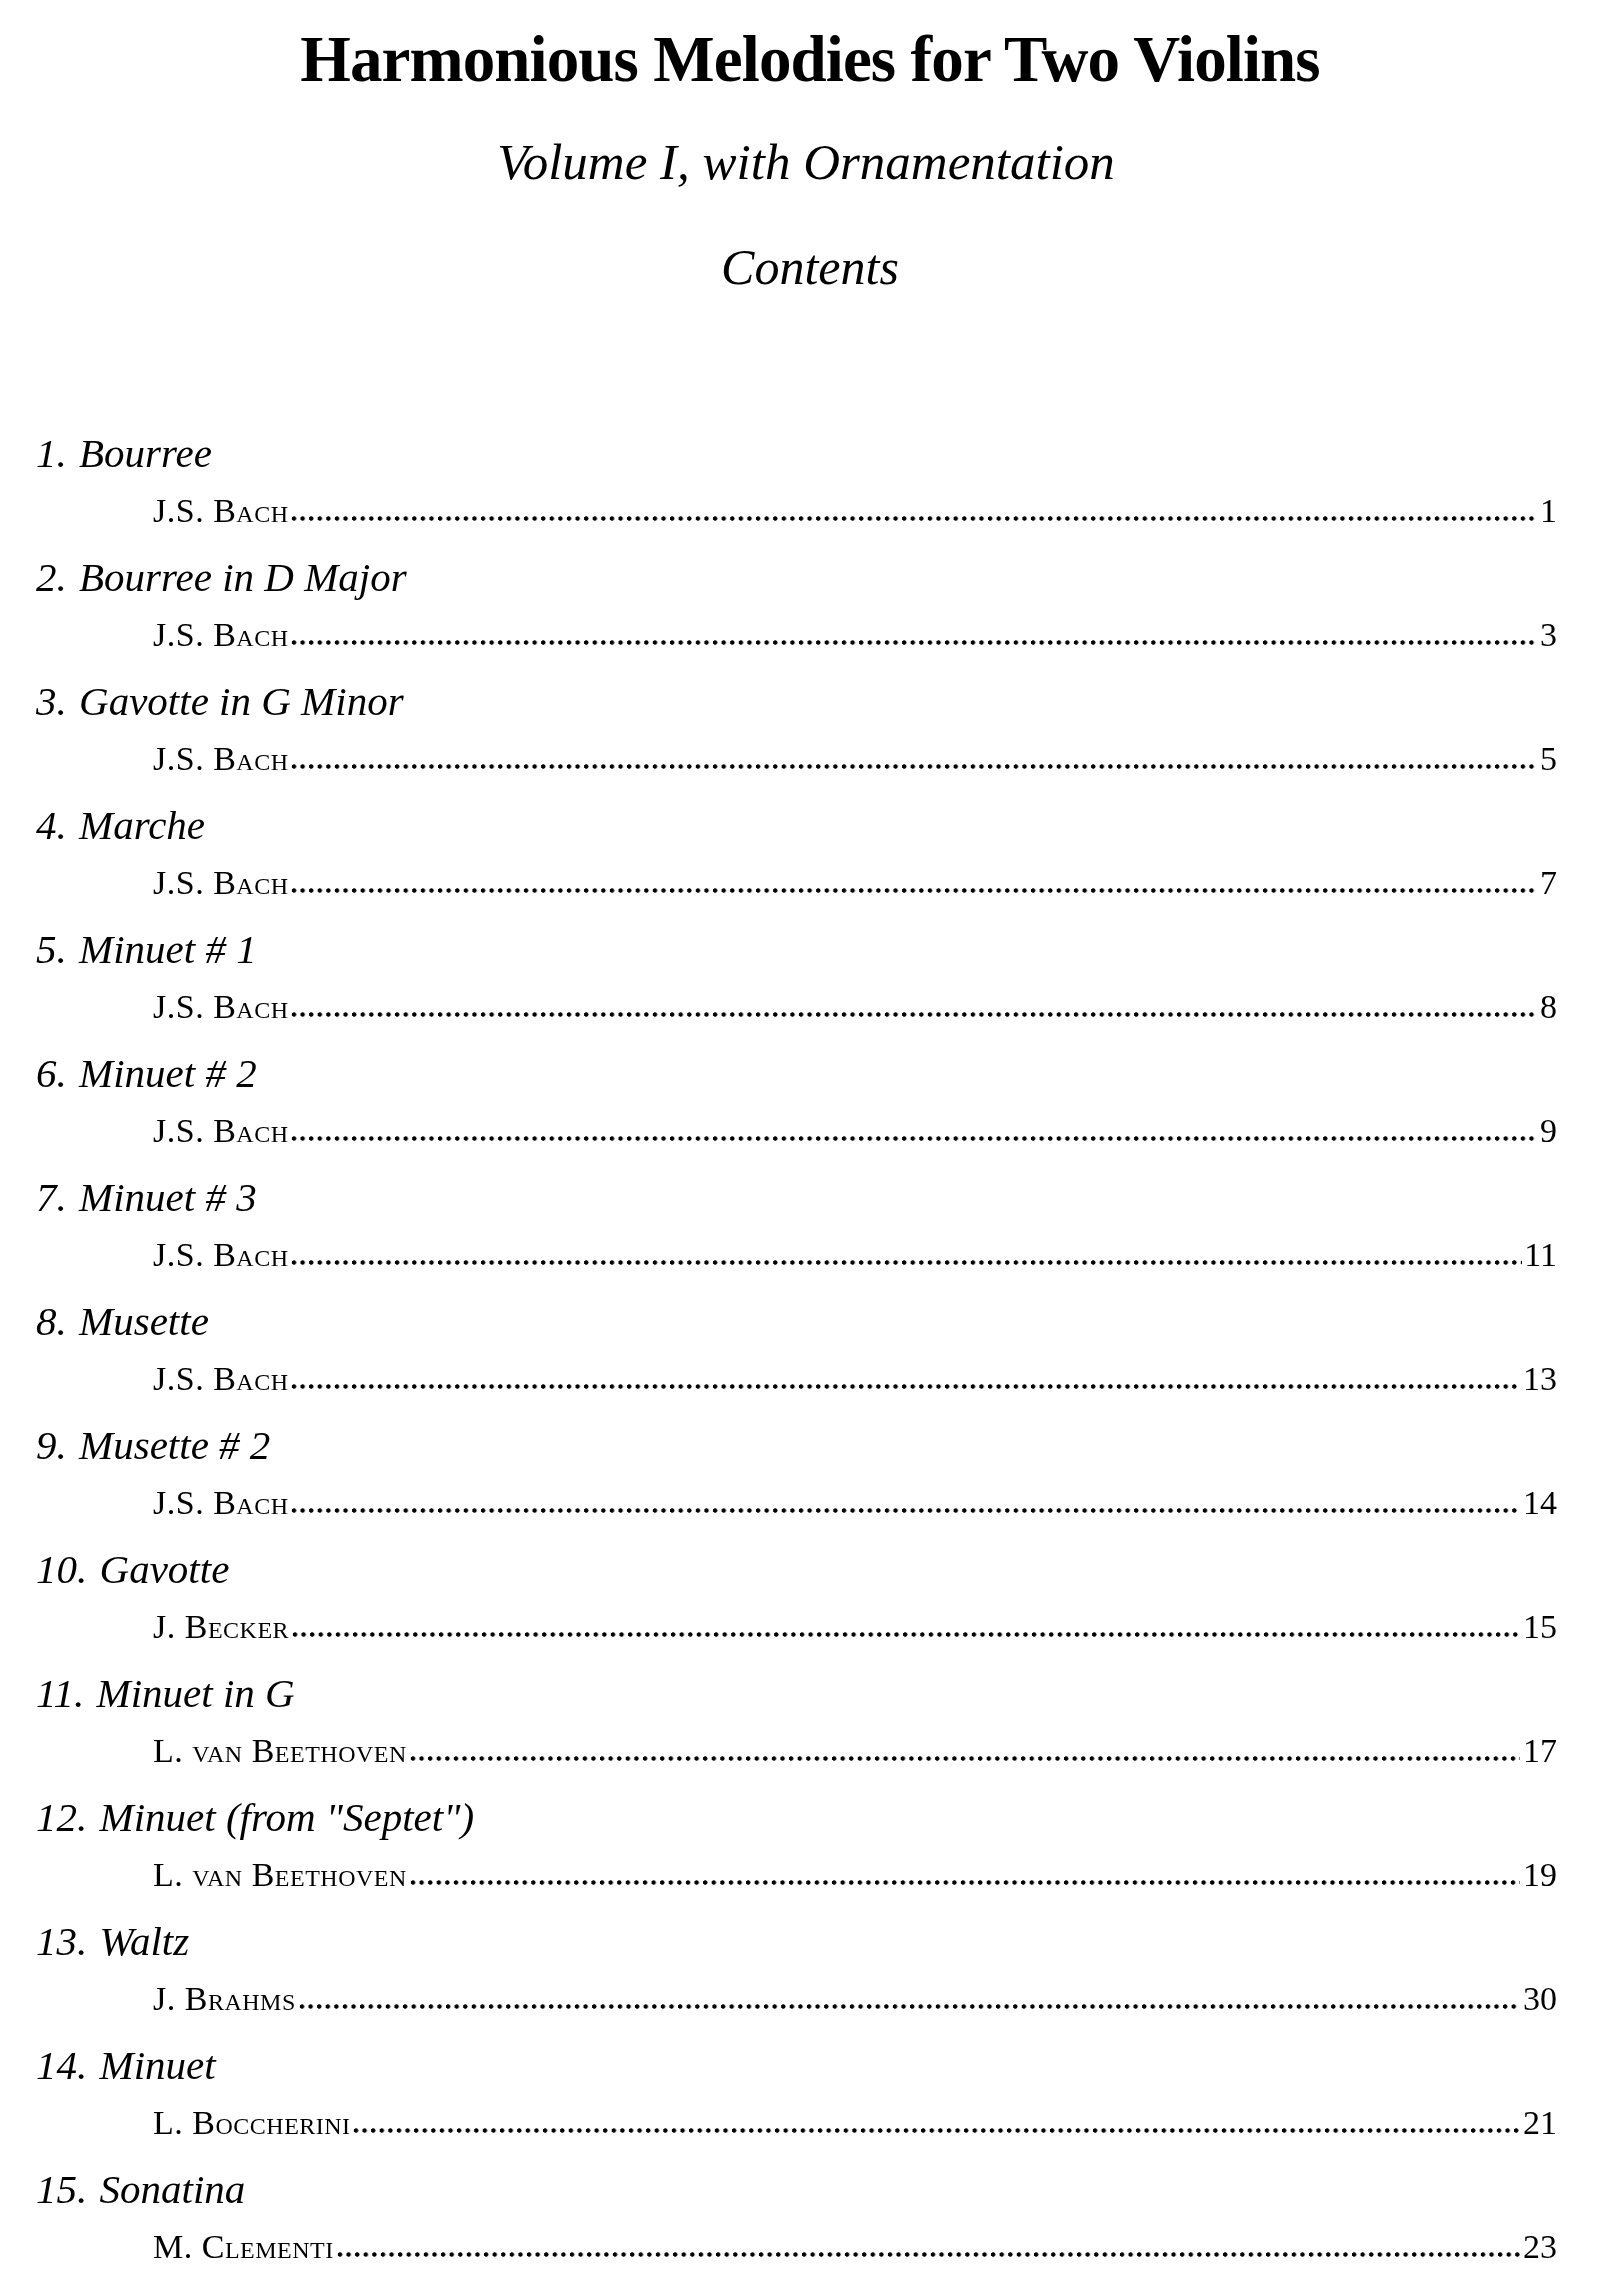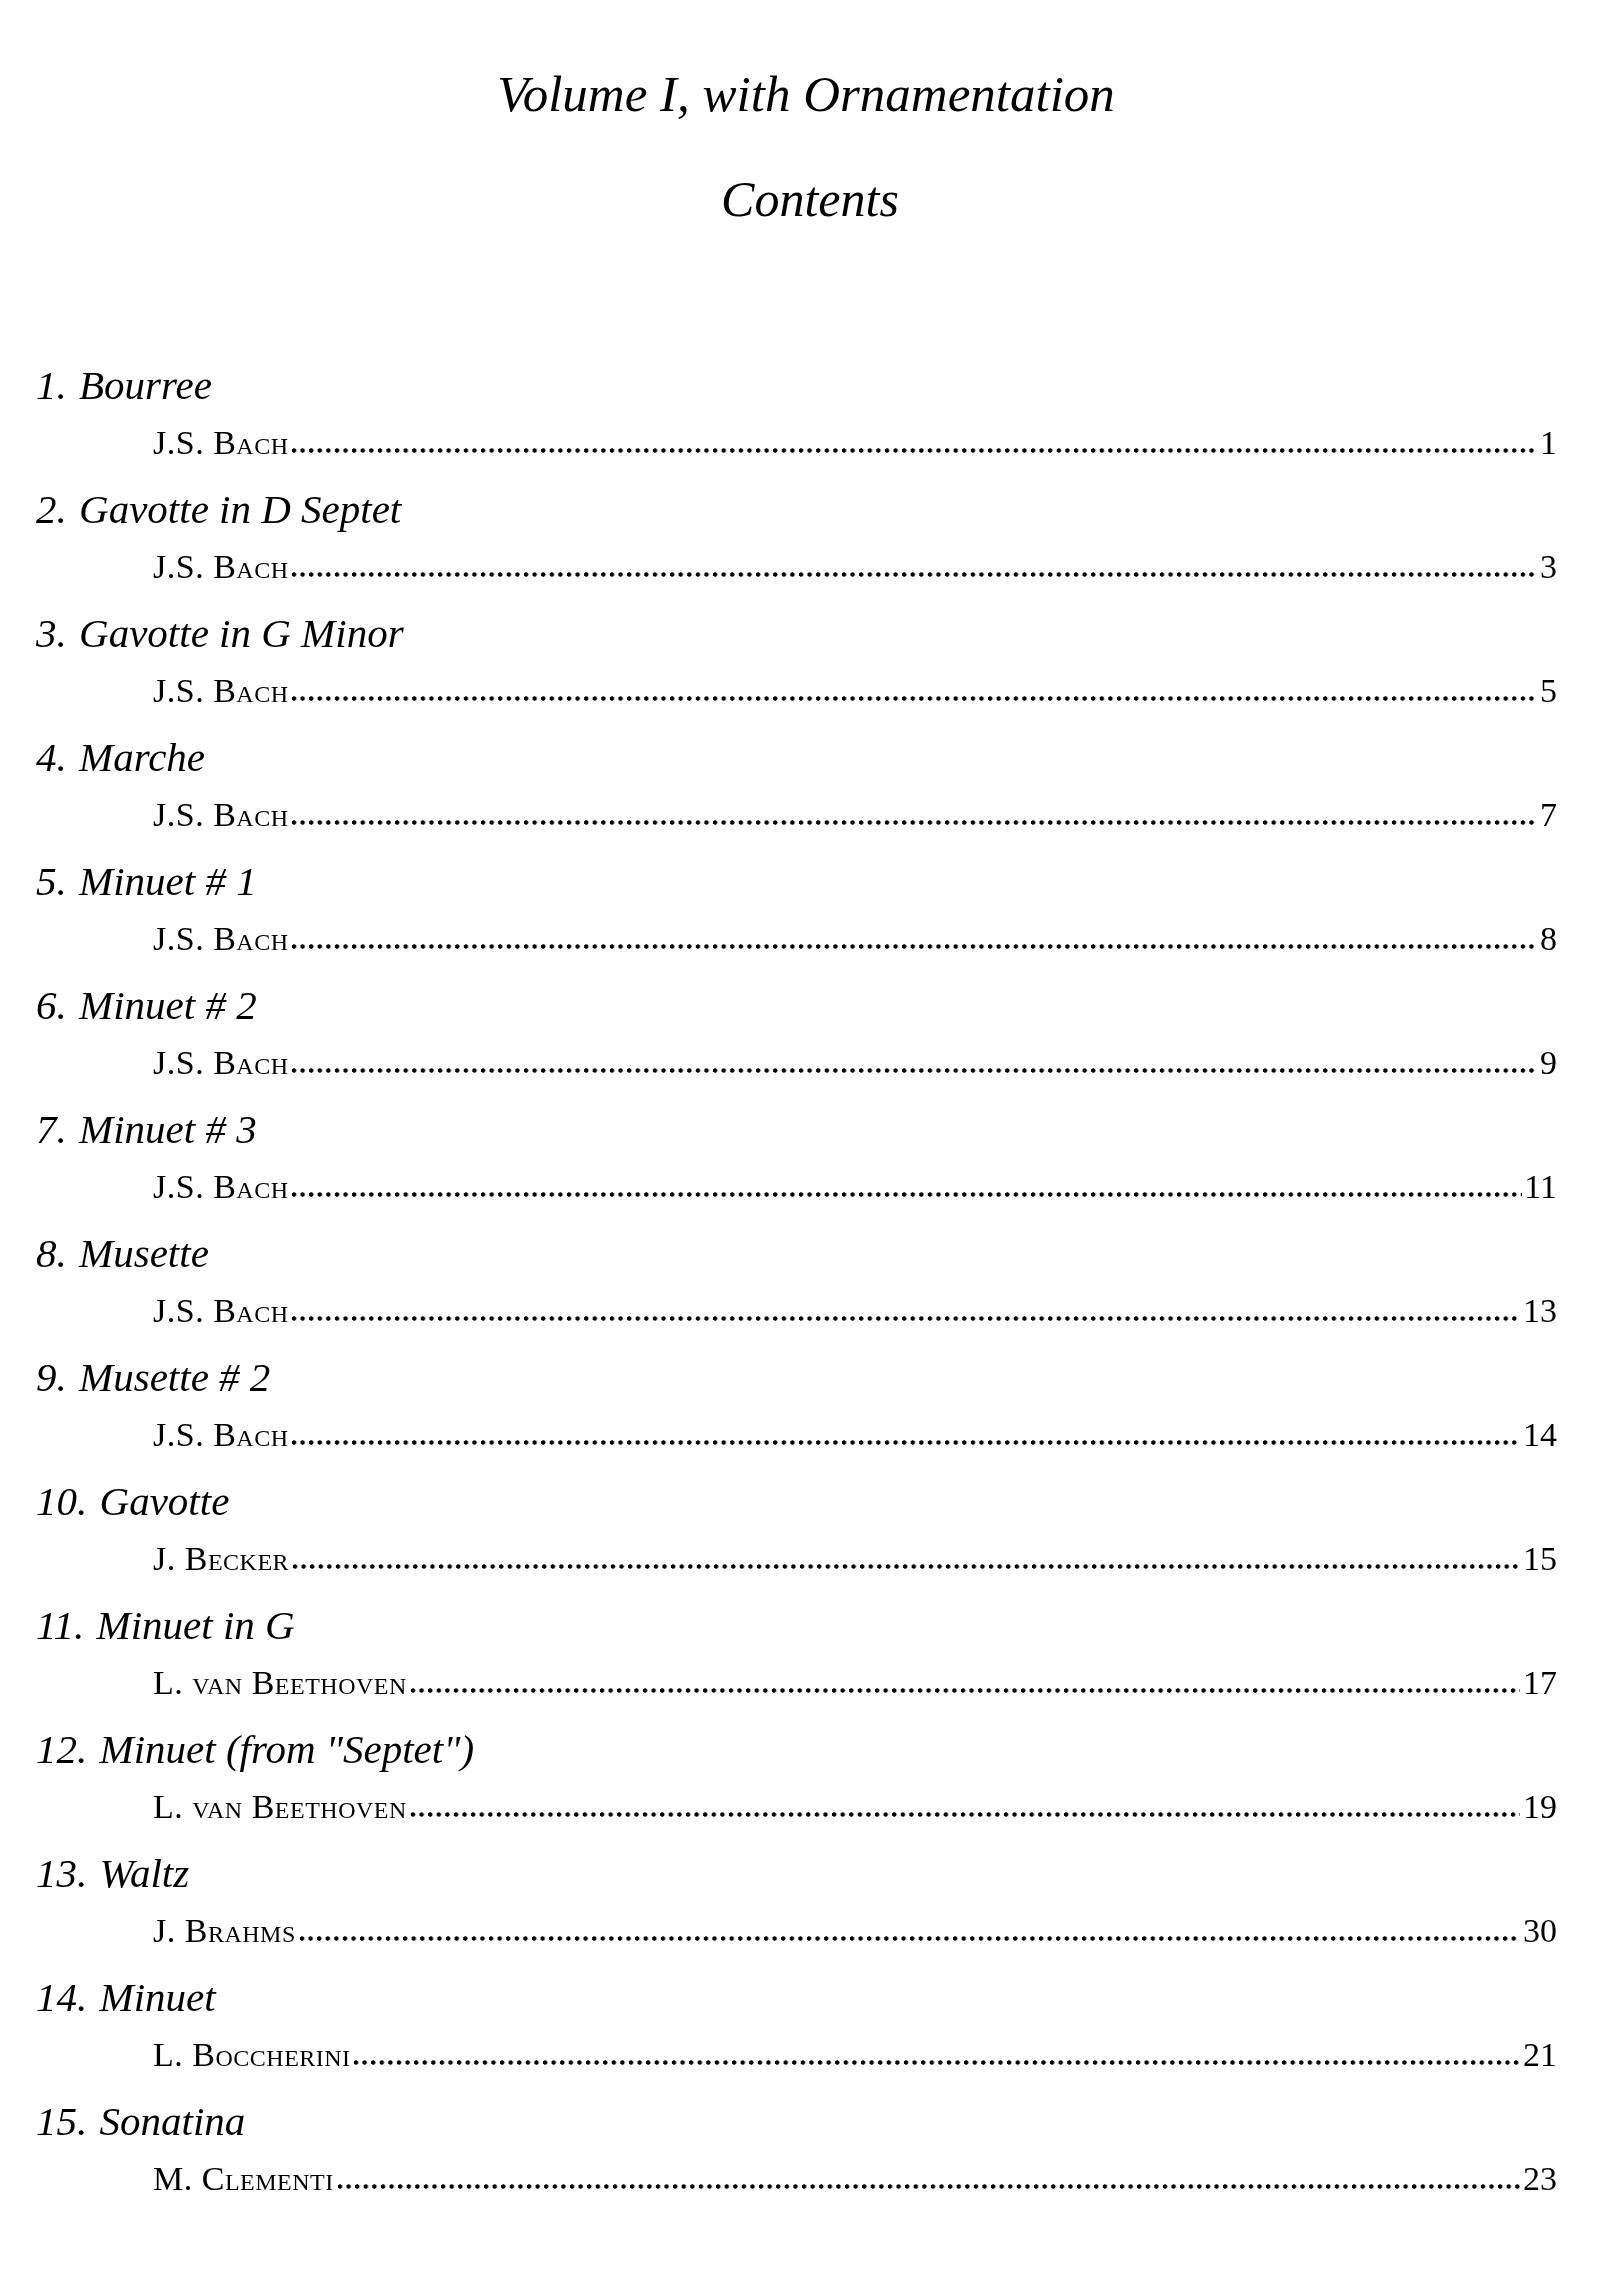--- a/index.html
+++ b/index.html
@@ -64,39 +64,40 @@
     background-size: 8.6px 7.2px;
     background-repeat: repeat-x;
     background-position: 0 0;
   }
 </style>
 </head>
 <body>
 
 <div class="page">
   <div class="header">
+    <h1 class="book-title">Harmonious Melodies for Two Violins</h1>
     <div class="book-subtitle">Volume I, with Ornamentation</div>
     <div class="contents-heading">Contents</div>
   </div>
 
   <div class="toc" id="toc">
   <div class="entry">
     <div class="entry-title">
       <span class="num">1.</span><span class="t">Bourree</span>
     </div>
     <div class="entry-line">
       <span class="composer">J.S. Bach</span>
       <span class="leader"></span>
       <span class="pagenum">1</span>
     </div>
   </div>
 
   <div class="entry">
     <div class="entry-title">
-      <span class="num">2.</span><span class="t">Gavotte in D Septet</span>
+      <span class="num">2.</span><span class="t">Bourree in D Major</span>
     </div>
     <div class="entry-line">
       <span class="composer">J.S. Bach</span>
       <span class="leader"></span>
       <span class="pagenum">3</span>
     </div>
   </div>
 
   <div class="entry">
     <div class="entry-title">

